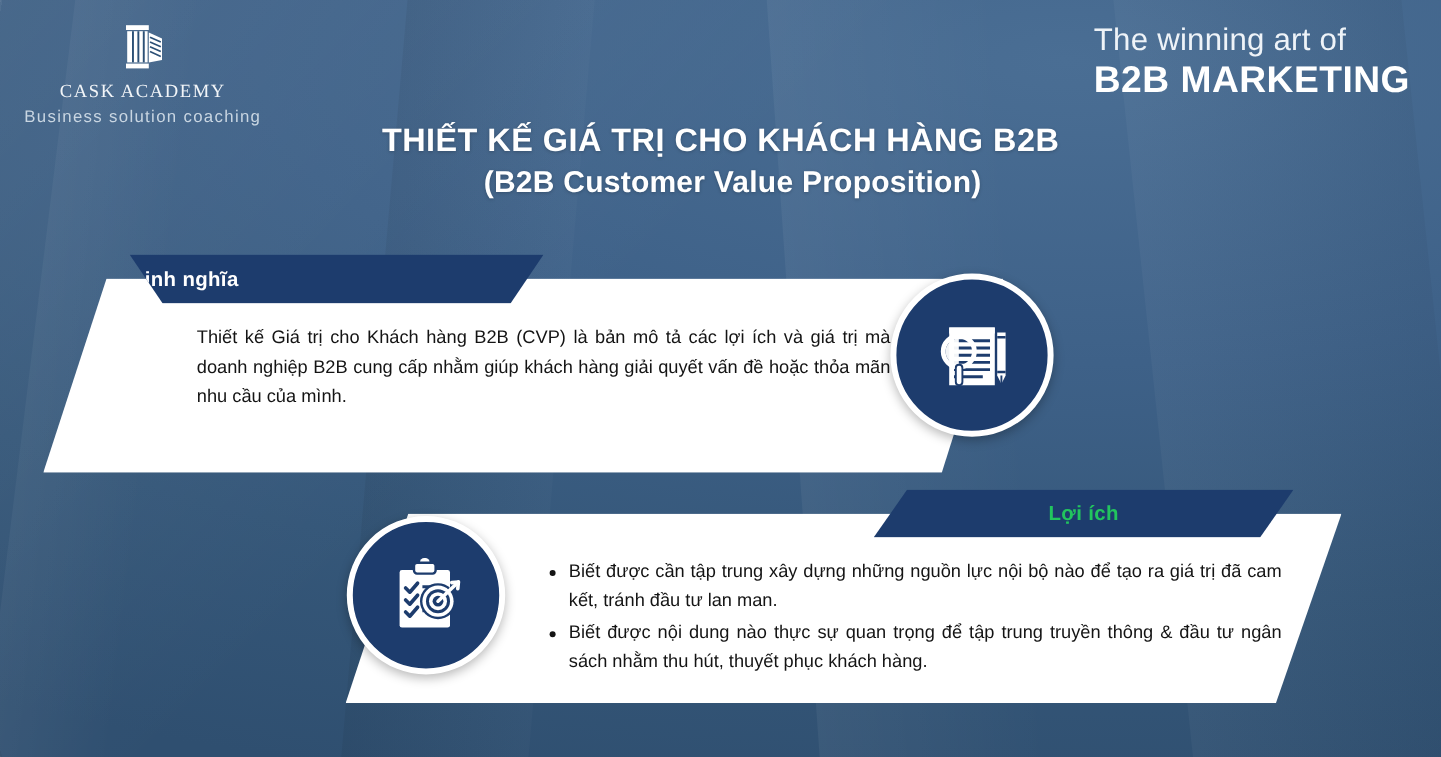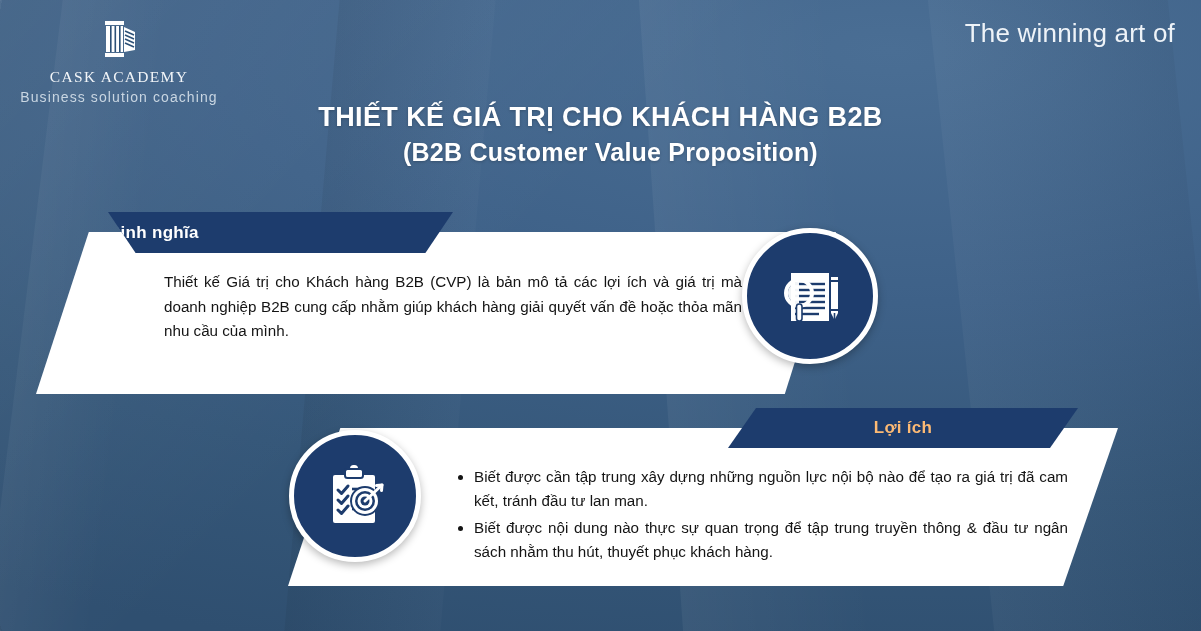--- a/index.html
+++ b/index.html
@@ -161,21 +161,21 @@
     position: absolute;
     left: 440px; top: 0;
     width: 350px; height: 40px;
     background: #1d3c6d;
     clip-path: polygon(8% 0, 100% 0, 92% 100%, 0 100%);
     display: flex;
     align-items: center;
     justify-content: center;
   }
   .ben-ribbon-label {
-    color: #fdba74;
+    color: #22c55e;
     font-size: 17px;
     font-weight: 700;
     letter-spacing: 0.3px;
   }
   .ben-list {
     position: absolute;
     left: 168px; top: 57px;
     width: 612px;
     color: #141414;
     font-size: 15.2px;
@@ -234,20 +234,21 @@
       <path d="M29 19 L38 23" stroke="#2c5076" stroke-width="1.4" fill="none"></path>
       <path d="M29 23 L38 27" stroke="#2c5076" stroke-width="1.4" fill="none"></path>
       <path d="M29 27 L38 31" stroke="#2c5076" stroke-width="1.4" fill="none"></path>
     </svg>
     <div class="logo-name">CASK ACADEMY</div>
     <div class="logo-tag">Business solution coaching</div>
   </div>
 
   <div class="brand-corner">
     <div class="brand-line1">The winning art of</div>
+    <div class="brand-line2">B2B MARKETING</div>
   </div>
 
   <div class="main-title">
     <div class="title-line1">THIẾT KẾ GIÁ TRỊ CHO KHÁCH HÀNG B2B</div>
     <div class="title-line2">(B2B Customer Value Proposition)</div>
   </div>
 
   <div class="sec-def">
     <div class="def-panel"></div>
     <div class="def-ribbon">

